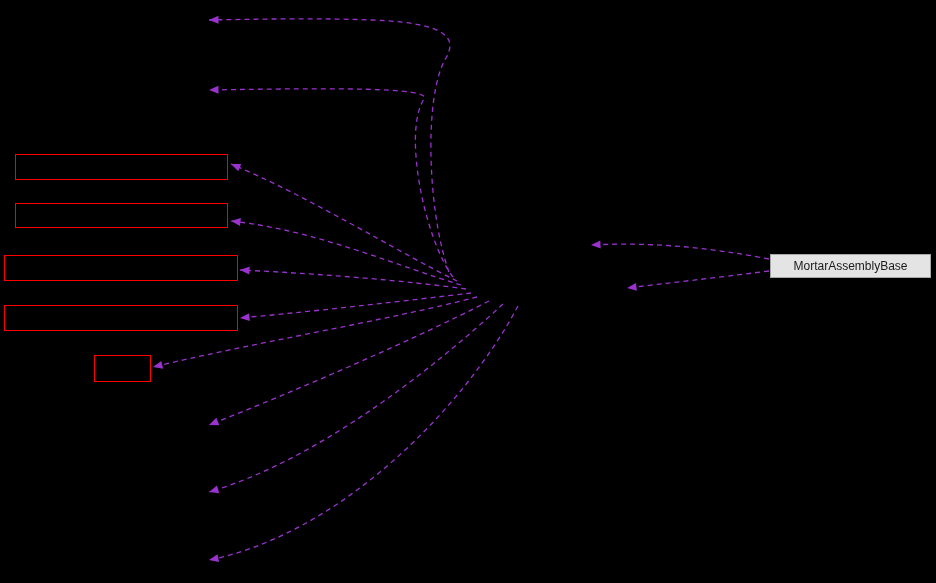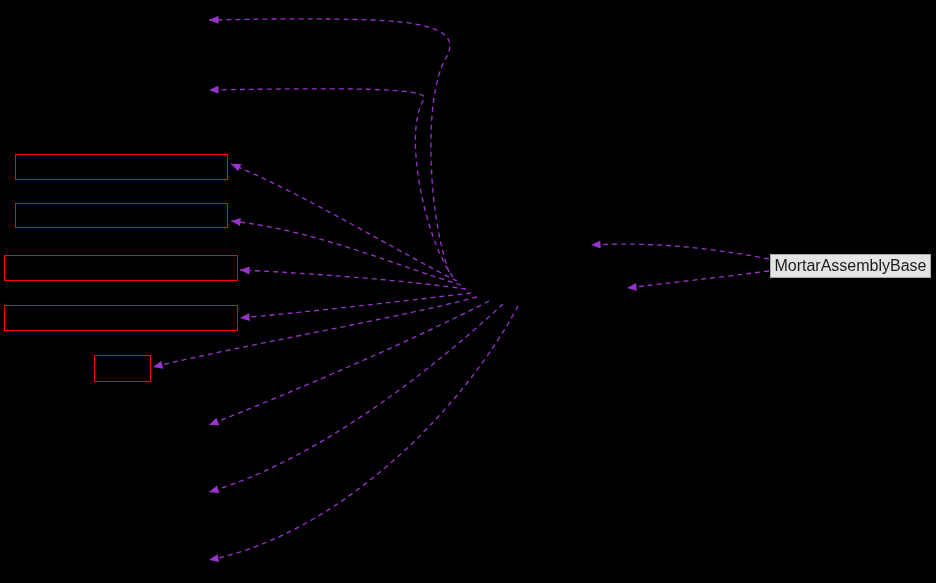--- a/index.html
+++ b/index.html
@@ -30,21 +30,21 @@
   #label-node {
     position: absolute;
     left: 770px;
     top: 254px;
     width: 161px;
     height: 24px;
     box-sizing: border-box;
     border: 1px solid #a8a8a8;
     background: #e4e4e4;
     color: #1b1b1b;
-    font-size: 16px;
+    font-size: 12px;
     line-height: 22px;
     text-align: center;
     white-space: nowrap;
     cursor: pointer;
   }
 </style>
 </head>
 <body>
 
 <div id="canvas" style="background: rgb(0, 0, 0);">

